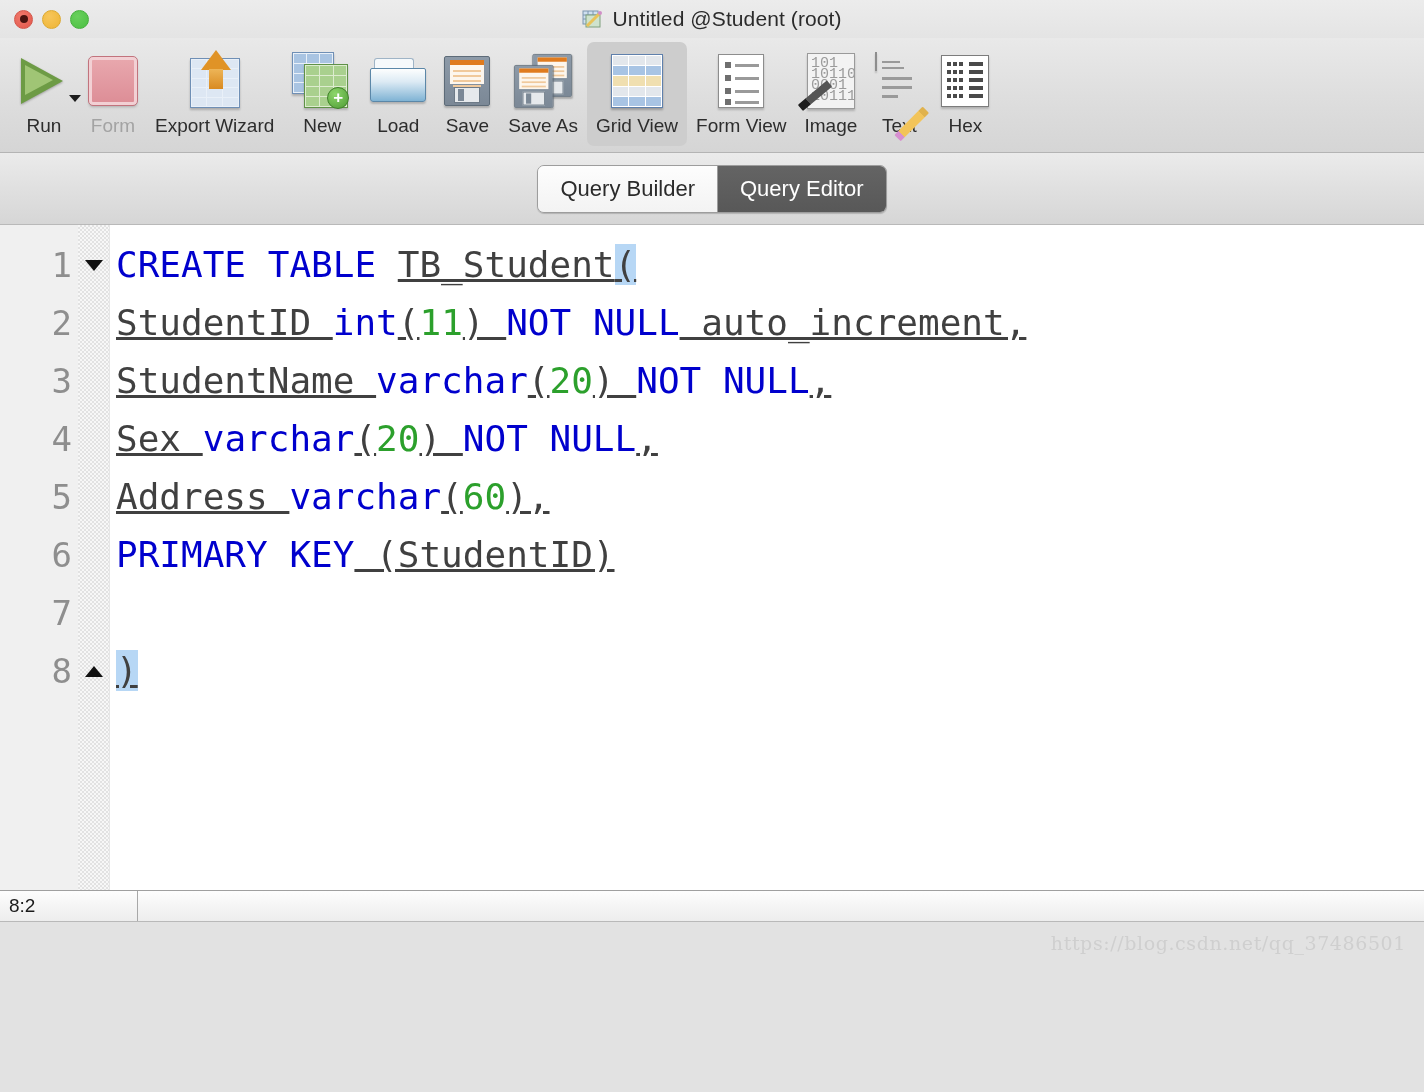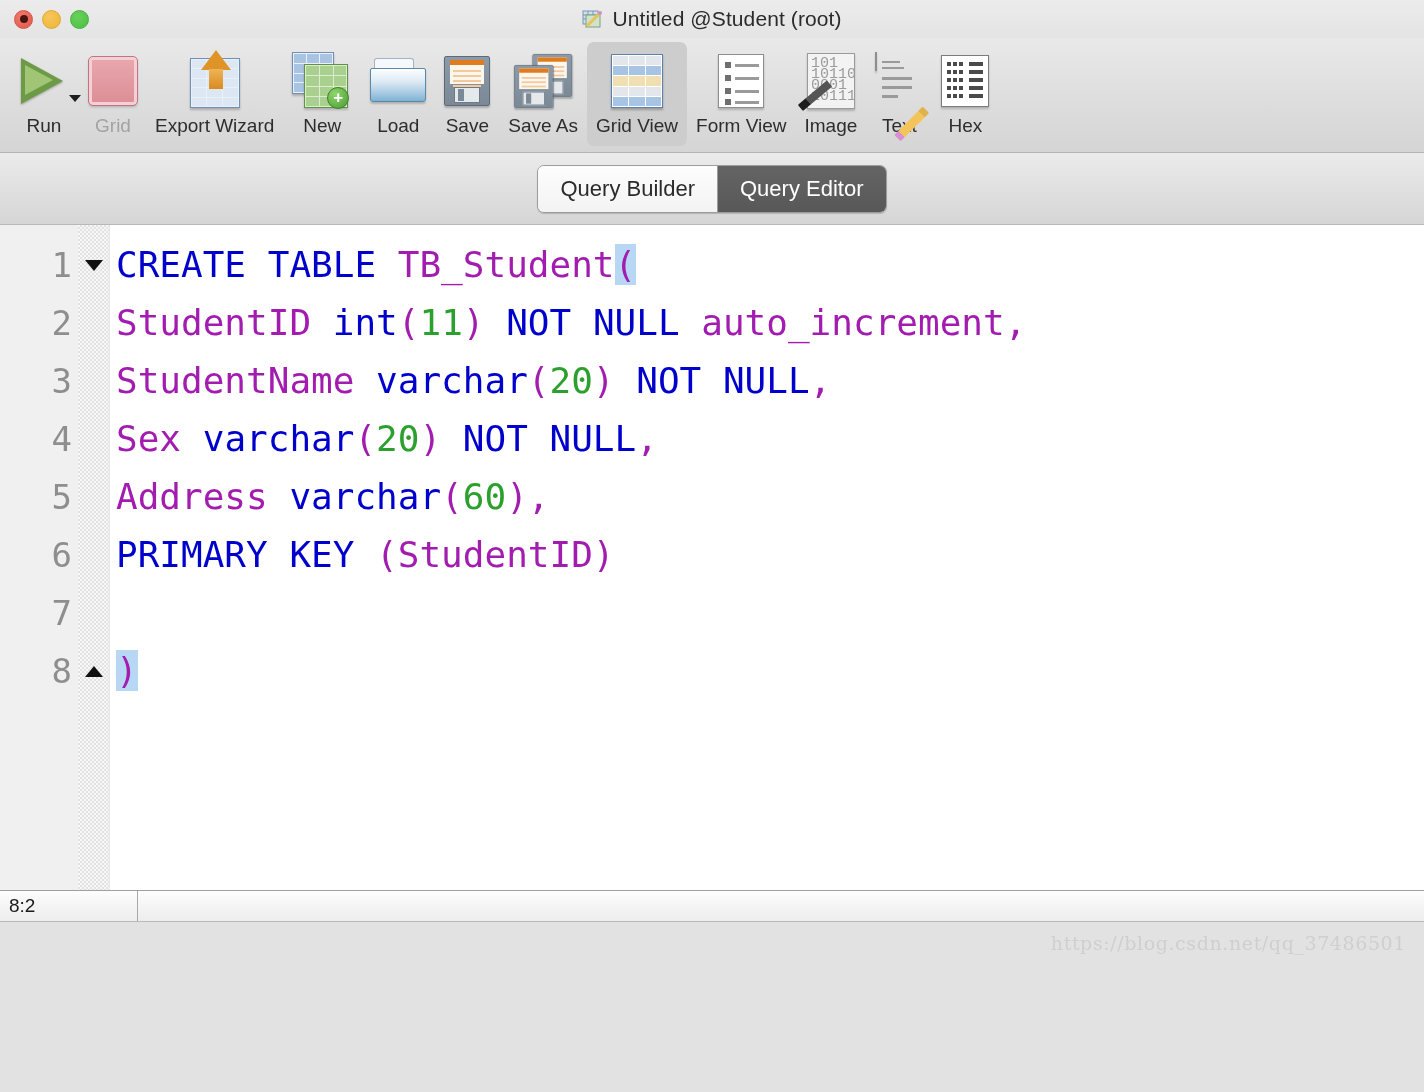--- a/index.html
+++ b/index.html
@@ -288,21 +288,21 @@
   .fold-up   { width: 0; height: 0; border-left: 9px solid transparent; border-right: 9px solid transparent; border-bottom: 11px solid #111; }
 
   .code {
     flex: 1 1 auto; padding-top: 11px; padding-left: 6px;
     font-family: "DejaVu Sans Mono", monospace;
     font-size: 36px; overflow: hidden;
   }
   .code .row { height: 58px; line-height: 58px; white-space: pre; }
   .kw  { color: #0000cd; }
   .num { color: #2ca02c; }
-  .id  { color: #a21caf; }
+  .id  { color: #404040; text-decoration: underline; }
   .brk-hl { background: #b7d7f5; }
 
   
   .statusbar {
     height: 32px; flex: 0 0 32px;
     background: linear-gradient(to bottom, #fdfdfd 0%, #ededed 100%);
     border-top: 1px solid #9f9f9f;
     border-bottom: 1px solid #b9b9b9;
     display: flex; align-items: center; text-align: center;
   }
@@ -364,21 +364,21 @@
           <span class="run-caret"></span>
         </span>
       </span>
       <span class="lbl">Run</span>
     </div>
 
     <div class="tbtn disabled">
       <span class="ico">
           <span class="ico-stop"></span>
         </span>
-      <span class="lbl">Grid</span>
+      <span class="lbl">Form</span>
     </div>
 
     <div class="tbtn">
       <span class="ico">
         <span class="ico-export">
           <span class="tbl pale" style="position:absolute;left:4px;top:6px;width:50px;height:50px">
             <i></i>
               <i></i>
               <i></i>
               <i></i>

